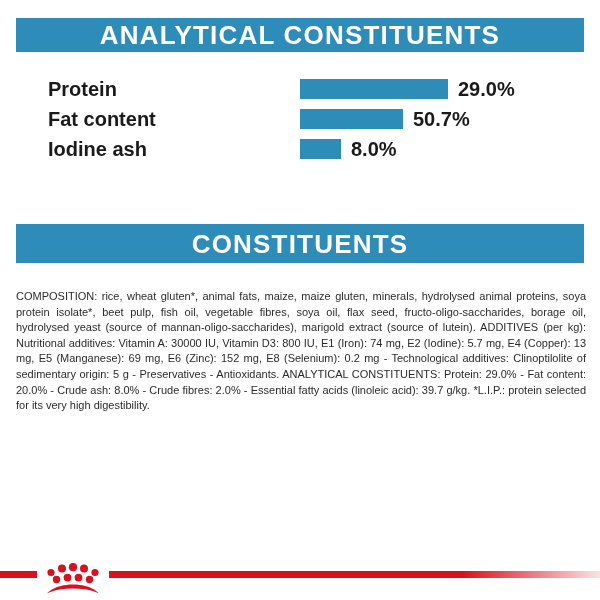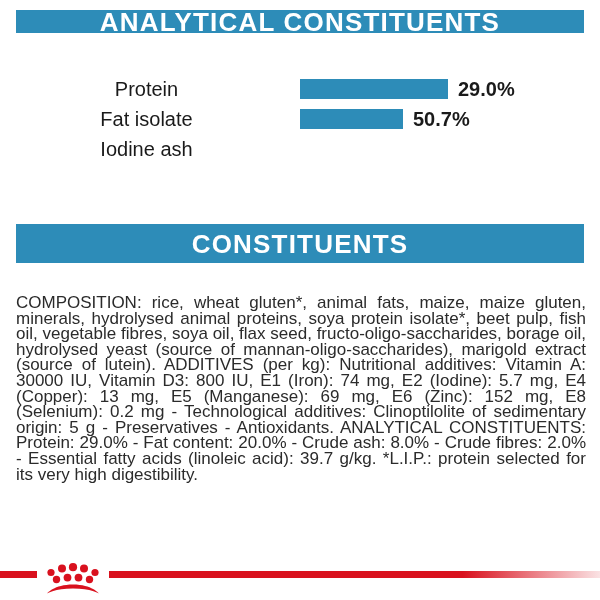--- a/index.html
+++ b/index.html
@@ -38,22 +38,22 @@
     color: #ffffff;
     font-family: "Liberation Sans", sans-serif;
     font-weight: bold;
     letter-spacing: 1.2px;
     text-align: center;
     line-height: 1;
     white-space: nowrap;
   }
 
   #bar-analytical {
-    top: 10px;
-    height: 23px;
+    top: 18px;
+    height: 34px;
   }
   #bar-analytical .section-bar-title {
     font-size: 26px;
   }
 
   #bar-ingredients {
     top: 224px;
     height: 39px;
   }
   #bar-ingredients .section-bar-title {
@@ -70,57 +70,58 @@
   .chart-row {
     position: relative;
     height: 30px;
     display: flex;
     align-items: center;
   }
   .chart-label {
     position: absolute;
     left: 0;
     width: 293px;
-    text-align: center;
-    font-family: "Liberation Sans", sans-serif;
-    font-weight: normal;
-    font-size: 20px;
-    color: #1a1a1a;
-    line-height: 1;
-    white-space: nowrap;
-  }
-  .chart-barwrap {
-    position: absolute;
-    left: 300px;
-    display: flex;
-    align-items: center;
-  }
-  .chart-bar {
-    height: 20px;
-    background: #2d8cb8;
-    display: block;
-  }
-  .chart-value {
-    margin-left: 10px;
+    text-align: left;
     font-family: "Liberation Sans", sans-serif;
     font-weight: bold;
     font-size: 20px;
     color: #1a1a1a;
     line-height: 1;
     white-space: nowrap;
+    padding-left: 48px;
+  }
+  .chart-barwrap {
+    position: absolute;
+    left: 300px;
+    display: flex;
+    align-items: center;
+  }
+  .chart-bar {
+    height: 20px;
+    background: #2d8cb8;
+    display: block;
+  }
+  .chart-value {
+    margin-left: 10px;
+    font-family: "Liberation Sans", sans-serif;
+    font-weight: bold;
+    font-size: 20px;
+    color: #1a1a1a;
+    line-height: 1;
+    white-space: nowrap;
   }
 
   
   .composition {
     position: absolute;
     left: 16px;
     top: 278px;
     width: 570px;
     font-family: "Liberation Sans", sans-serif;
-    font-size: 17px;
+    font-size: 11px;
     line-height: 15.6px;
     color: #2b2b2b;
     text-align: justify;
     text-justify: inter-word;
   }
 
   
   .footer {
     position: absolute;
     left: 0;
@@ -165,29 +166,33 @@
 
     <div class="chart-row">
       <span class="chart-label">Protein</span>
       <span class="chart-barwrap">
         <span class="chart-bar" style="width:148px;"></span>
         <span class="chart-value">29.0%</span>
       </span>
     </div>
 
     <div class="chart-row">
-      <span class="chart-label">Fat isolate</span>
+      <span class="chart-label">Fat content</span>
       <span class="chart-barwrap">
         <span class="chart-bar" style="width:103px;"></span>
         <span class="chart-value">50.7%</span>
       </span>
     </div>
 
     <div class="chart-row">
       <span class="chart-label">Iodine ash</span>
+      <span class="chart-barwrap">
+        <span class="chart-bar" style="width:41px;"></span>
+        <span class="chart-value">8.0%</span>
+      </span>
     </div>
 
 
   </div>
 
   <div class="section-bar" id="bar-ingredients">
     <span class="section-bar-title">CONSTITUENTS</span>
   </div>
 
   <p class="composition">COMPOSITION: rice, wheat gluten*, animal fats, maize, maize gluten, minerals, hydrolysed animal proteins, soya protein isolate*, beet pulp, fish oil, vegetable fibres, soya oil, flax seed, fructo-oligo-saccharides, borage oil, hydrolysed yeast (source of mannan-oligo-saccharides), marigold extract (source of lutein). ADDITIVES (per kg): Nutritional additives: Vitamin A: 30000 IU, Vitamin D3: 800 IU, E1 (Iron): 74 mg, E2 (Iodine): 5.7 mg, E4 (Copper): 13 mg, E5 (Manganese): 69 mg, E6 (Zinc): 152 mg, E8 (Selenium): 0.2 mg - Technological additives: Clinoptilolite of sedimentary origin: 5 g - Preservatives - Antioxidants. ANALYTICAL CONSTITUENTS: Protein: 29.0% - Fat content: 20.0% - Crude ash: 8.0% - Crude fibres: 2.0% - Essential fatty acids (linoleic acid): 39.7 g/kg. *L.I.P.: protein selected for its very high digestibility.</p>

